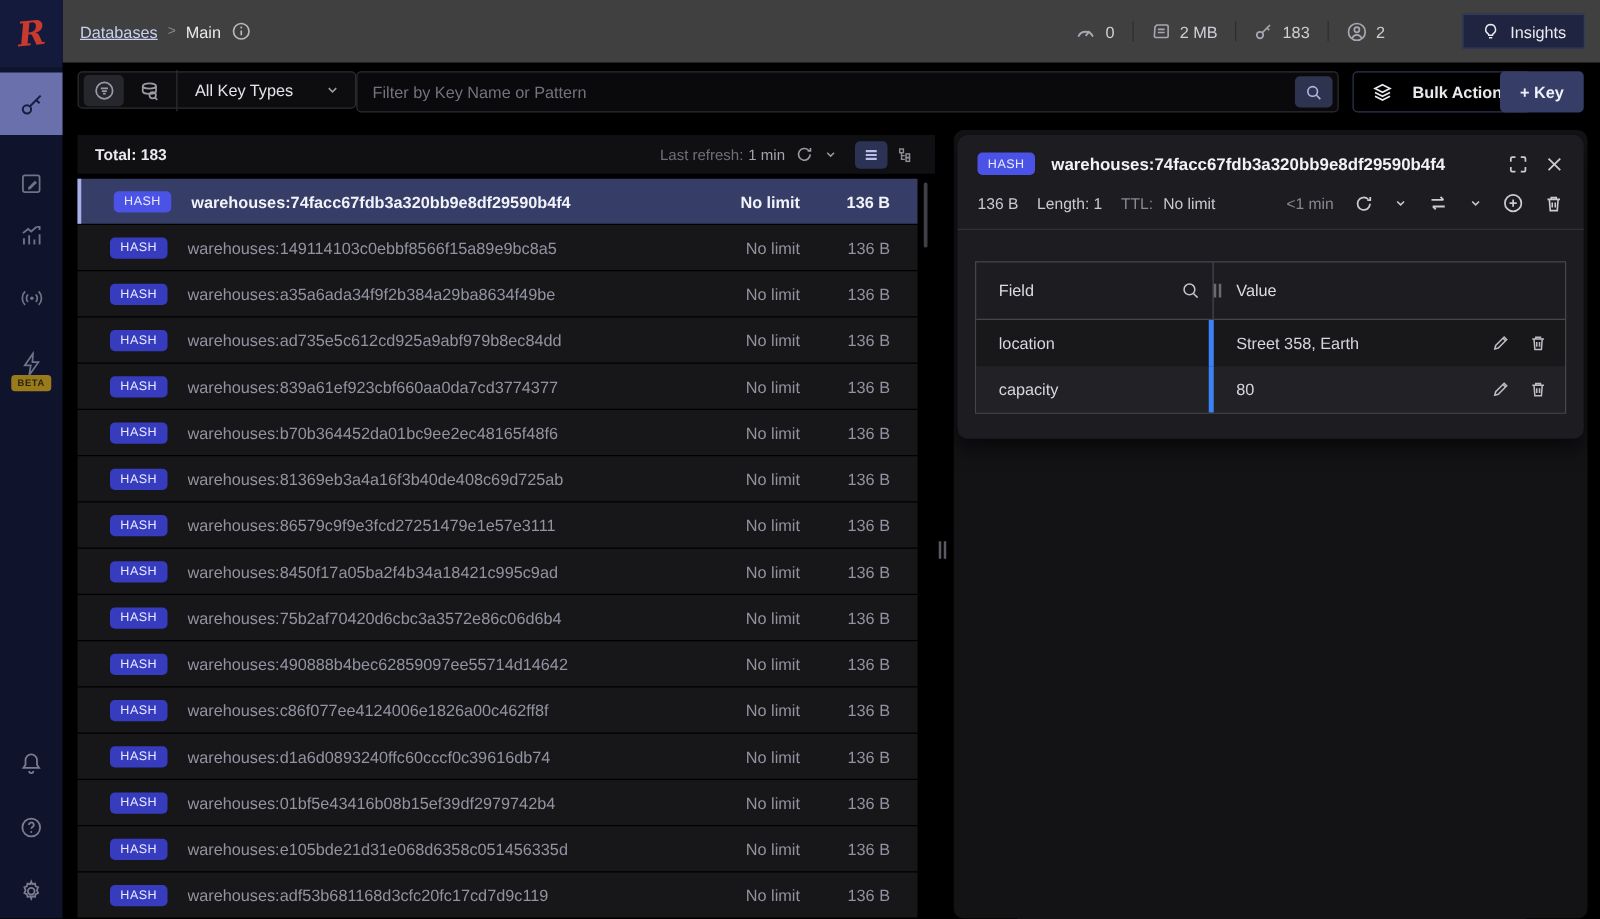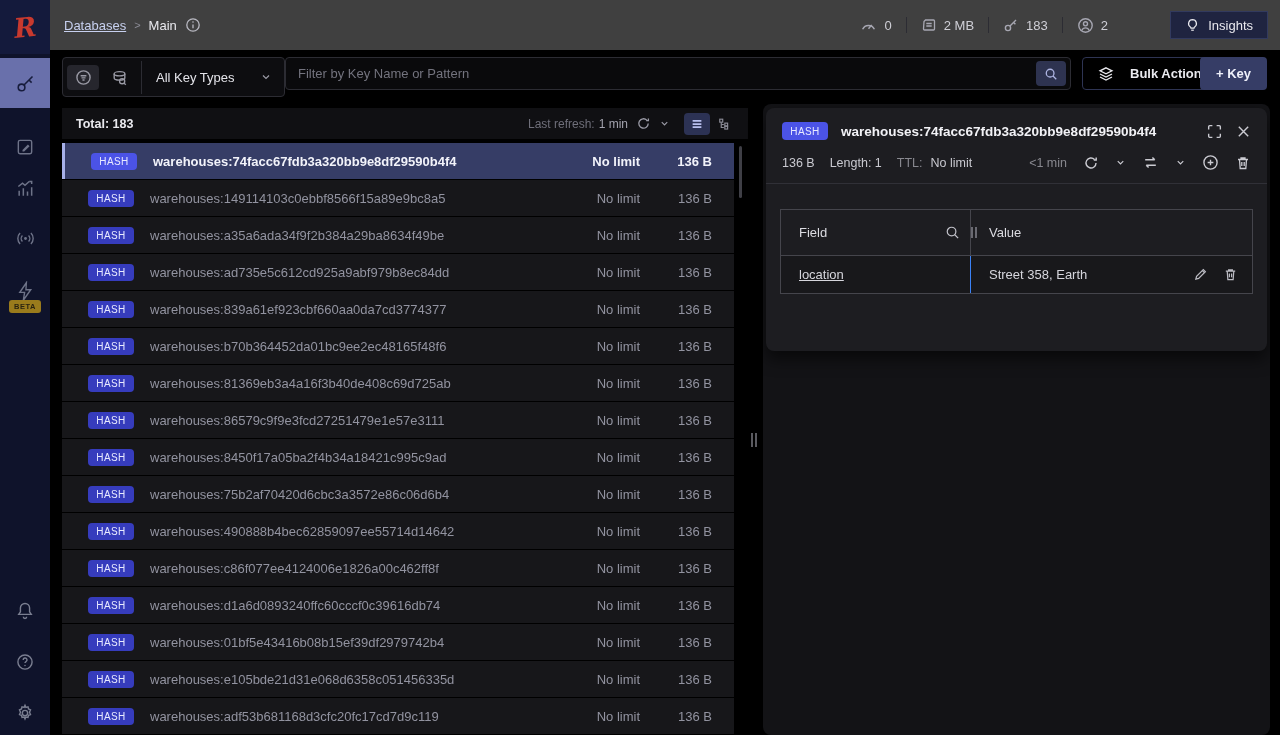--- a/index.html
+++ b/index.html
@@ -24,21 +24,21 @@
   .crumb-cur { color:#e9e9ee; }
   .info-ic { color:#b9b9c2; display:flex; }
   .stats { position:absolute; right:172px; top:0; height:50px; display:flex; align-items:center; gap:14px; font-size:13px; color:#cfcfd6; }
   .stat { display:flex; align-items:center; gap:7px; }
   .stat-ic { color:#a7a7b2; display:flex; }
   .stat-div { width:1px; height:16px; background:#2c2c33; }
   .insights-btn { position:absolute; right:12px; top:11px; height:28px; padding:0 14px; display:flex; align-items:center; gap:8px; background:#1f2440; border:1px solid #323a5e; border-radius:0; color:#e9e9ee; font-size:13px; cursor:pointer; }
 
   
   .filterbar { position:absolute; left:50px; top:57px; width:1230px; height:34px; }
-  .typegroup { position:absolute; left:12px; top:0; width:223px; height:40px; border:1px solid #2c2c33; border-radius:4px; background:#0d0d10; display:flex; align-items:center; }
+  .typegroup { position:absolute; left:12px; top:0; width:223px; height:30px; border:1px solid #2c2c33; border-radius:4px; background:#0d0d10; display:flex; align-items:center; }
   .icon-btn { display:flex; align-items:center; justify-content:center; width:32px; height:25px; border-radius:4px; color:#9a9aa5; margin-left:4px; cursor:pointer; }
   .icon-btn.active { background:#26262d; }
   .tg-div { width:1px; height:33px; background:#2c2c33; margin-left:6px; }
   .type-select { flex:1; display:flex; align-items:center; justify-content:space-between; padding:0 12px 0 14px; color:#e4e4ea; font-size:13px; cursor:pointer; }
   .chev { color:#9a9aa5; display:flex; }
   .filter-input-wrap { position:absolute; left:235px; top:0; width:786px; height:33px; border:1px solid #2c2c33; border-radius:4px; background:#0a0a0c; display:flex; align-items:center; }
   .filter-input { flex:1; background:transparent; border:none; outline:none; color:#d6d6dd; font-size:13px; padding:0 12px; font-family:"Liberation Sans", sans-serif; }
   .filter-input::placeholder { color:#73737e; }
   .input-search-btn { width:30px; height:25px; margin-right:4px; border-radius:4px; background:#2e3350; color:#aeb5e2; display:flex; align-items:center; justify-content:center; cursor:pointer; }
   .bulk-btn { position:absolute; left:1032px; top:0; height:33px; padding:0 15px; display:flex; align-items:center; gap:16px; background:transparent; border:1px solid #2e3453; border-radius:4px; color:#e9e9ee; font-size:13px; font-weight:bold; cursor:pointer; }
@@ -86,21 +86,21 @@
   .hash-table { position:absolute; left:14px; top:101px; width:473px; border:1px solid #45454c; }
   .ht-header { display:flex; height:46px; border-bottom:1px solid #45454c; align-items:center; font-size:13px; color:#dcdce2; }
   .ht-col-field { width:190px; height:100%; display:flex; align-items:center; padding:0 10px 0 18px; border-right:1px solid #45454c; position:relative; }
   .ht-col-field .search-ic { margin-left:auto; color:#c2c2ca; display:flex; cursor:pointer; }
   .drag-handle { position:absolute; right:-7px; top:17px; display:flex; gap:2px; z-index:2; cursor:col-resize; }
   .drag-handle span { width:2px; height:11px; background:#6a6a72; }
   .ht-col-value { flex:1; padding-left:18px; }
   .ht-row { display:flex; height:37px; align-items:center; font-size:13px; color:#d6d6dd; }
   .ht-row:nth-child(odd) { background:#18181b; }
   .ht-row:nth-child(even) { background:#222226; }
-  .ht-row .f { width:190px; padding-left:18px; border-right:1px solid #3b82f6; height:100%; display:flex; align-items:center;text-decoration:underline; }
+  .ht-row .f { width:190px; padding-left:18px; border-right:4px solid #3b82f6; height:100%; display:flex; align-items:center; }
   .ht-row .v { flex:1; padding-left:18px; display:flex; align-items:center; }
   .row-actions { margin-left:auto; margin-right:14px; display:flex; gap:15px; color:#bcbcc4; }
   .row-actions .act { display:flex; cursor:pointer; }
   svg { display:block; }
 </style>
 </head>
 <body>
 
 <div id="app">
 
@@ -553,17 +553,37 @@
         <span class="act">
           <svg width="15" height="15" viewBox="0 0 16 16" fill="none" stroke="currentColor" stroke-width="1.3">
                       <path d="M3 4.5 h10 M6 4.5 V3 h4 v1.5 M4.5 4.5 l.7 9 h5.6 l.7-9"></path>
                       <path d="M6.8 7 v4 M9.2 7 v4"></path>
                     </svg>
         </span>
       </span>
     </span>
   </div>
 
+  <div class="ht-row">
+    <span class="f">capacity</span>
+    <span class="v">
+      <span class="val-text">80</span>
+      <span class="row-actions">
+        <span class="act">
+          <svg width="15" height="15" viewBox="0 0 16 16" fill="none" stroke="currentColor" stroke-width="1.3">
+                      <path d="M3 13 l.8-3 7.2-7.2 2.2 2.2 -7.2 7.2 -3 .8 z"></path>
+                      <path d="M10 3.8 l2.2 2.2"></path>
+                    </svg>
+        </span>
+        <span class="act">
+          <svg width="15" height="15" viewBox="0 0 16 16" fill="none" stroke="currentColor" stroke-width="1.3">
+                      <path d="M3 4.5 h10 M6 4.5 V3 h4 v1.5 M4.5 4.5 l.7 9 h5.6 l.7-9"></path>
+                      <path d="M6.8 7 v4 M9.2 7 v4"></path>
+                    </svg>
+        </span>
+      </span>
+    </span>
+  </div>
 </div>
       </div>
     </div>
   </section>
 </div>
 
 </body></html>

